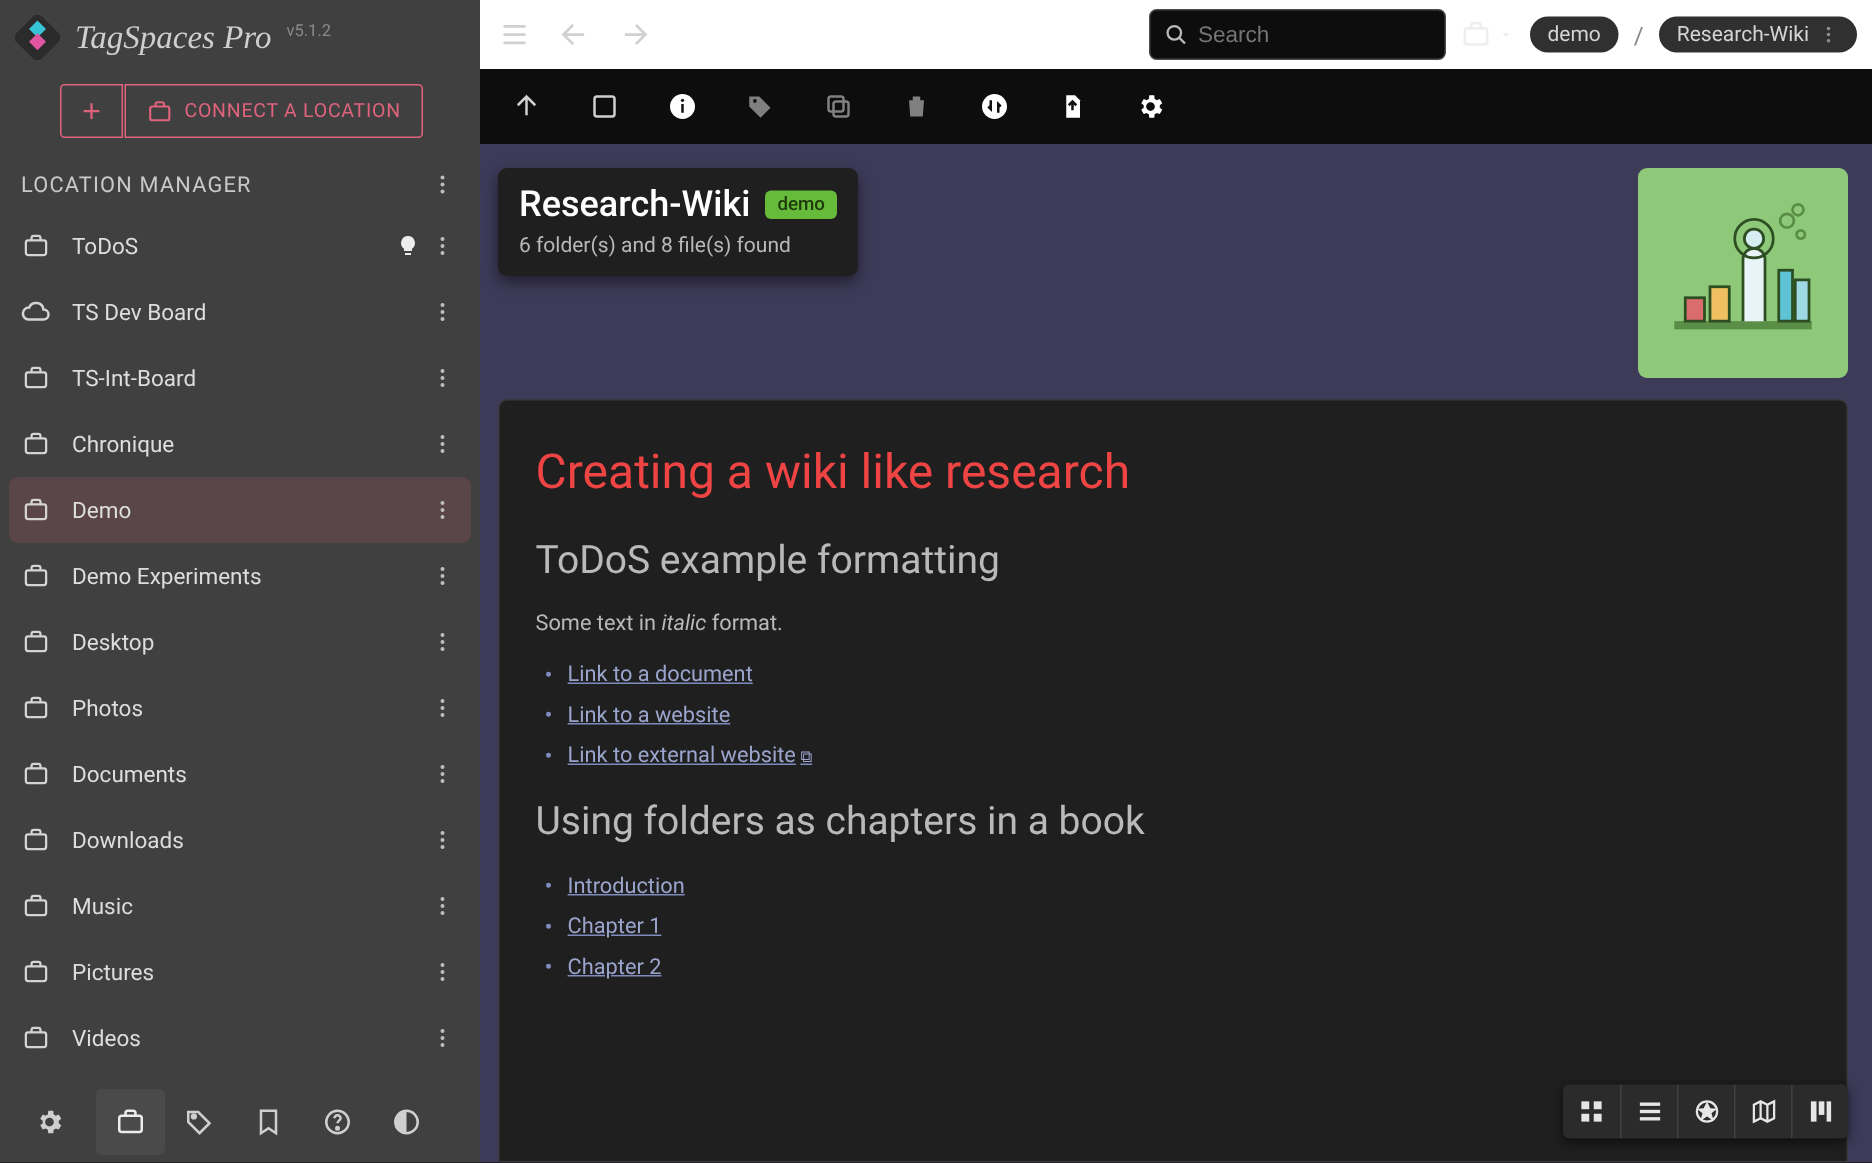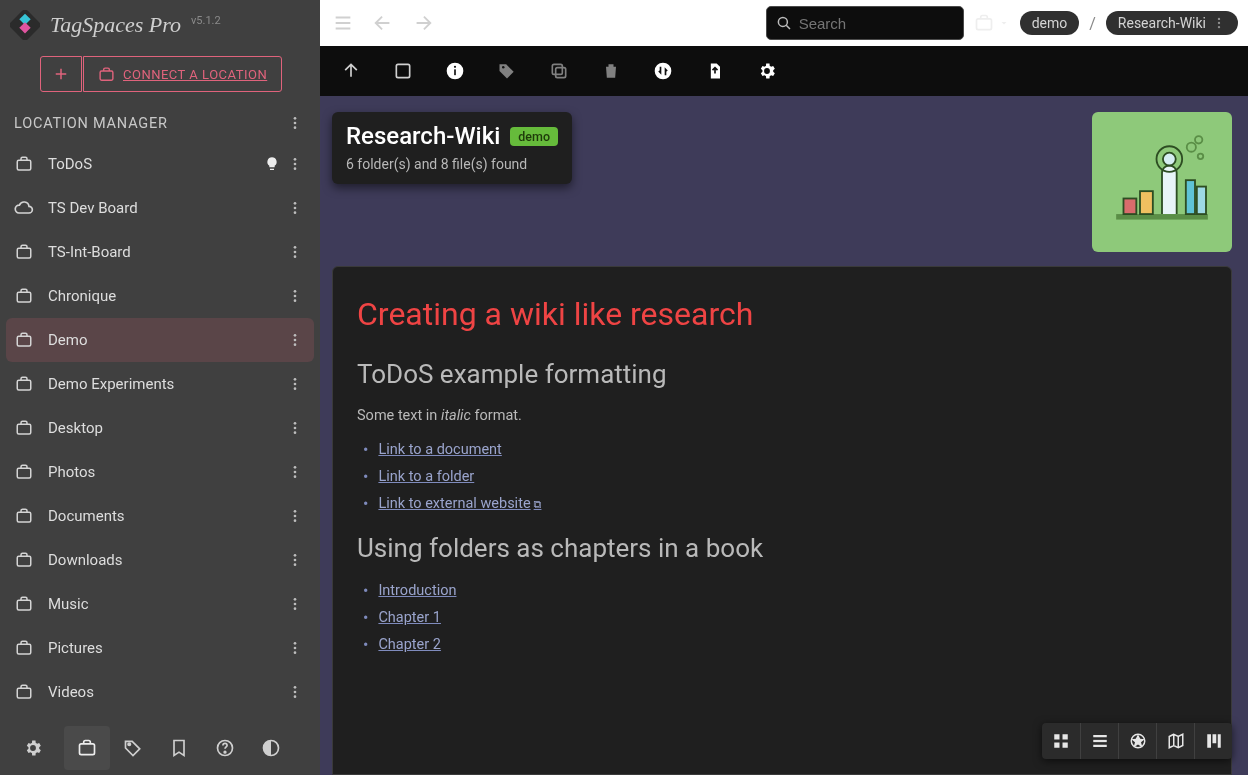--- a/index.html
+++ b/index.html
@@ -7,21 +7,21 @@
   svg { display:block; }
   .app { display:flex; width:100%; height:100%; }
   
   .sidebar { width:320px; background:#404040; display:flex; flex-direction:column; position:relative; }
   .sb-header { display:flex; align-items:center; gap:10px; padding:10px 14px 6px 10px; }
   .logo-badge { width:30px; height:30px; border-radius:4px; display:flex; align-items:center; justify-content:center; position:relative;}
   .brand { font-family: "Segoe Script", "Brush Script MT", cursive; font-size:22px; color:#cfcfcf; font-style:italic;}
   .version { font-size:11px; color:#8a8a8a; align-self:flex-start; margin-top:4px;}
   .sb-connect { display:flex; gap:1px; padding:10px 14px 8px 40px; }
   .plus-box { border:1px solid #e0637c; color:#e0637c; width:42px; height:36px; display:flex; align-items:center; justify-content:center; border-radius:3px 0 0 3px; }
-  .connect-btn { border:1px solid #e0637c; color:#e0637c; height:36px; display:flex; align-items:center; gap:8px; padding:0 14px; font-size:13px; letter-spacing:.5px; border-radius:0 3px 3px 0;text-decoration:underline; }
+  .connect-btn { border:1px solid #e0637c; color:#e0637c; height:36px; display:flex; align-items:center; gap:8px; padding:0 14px; font-size:13px; letter-spacing:.5px; border-radius:0 3px 3px 0; }
   .lm-head { display:flex; align-items:center; justify-content:space-between; padding:12px 14px 8px 14px; font-size:14.5px; letter-spacing:.8px; color:#c9c9c9;}
   .loc-list { flex:1; overflow:hidden; }
   .loc-item { display:flex; align-items:center; height:44px; padding:0 14px; gap:14px; cursor:default; }
   .loc-item.active { background:#5a4548; border-radius:6px; margin:0 6px; padding:0 8px; }
   .loc-icon { width:20px; flex:0 0 20px; display:flex; justify-content:center;}
   .loc-label { flex:1; font-size:15px; color:#ddd; }
   .loc-extra { display:flex; align-items:center; gap:4px; }
   .dots-v { width:22px; height:22px; display:flex; align-items:center; justify-content:center; color:#bdbdbd;}
   .sb-bottom { height:55px; display:flex; align-items:center; gap:0; padding:0 10px;}
   .sb-bottom .bbtn { width:46px; height:44px; display:flex; align-items:center; justify-content:center; color:#cfcfcf; border-radius:4px;}
@@ -517,21 +517,21 @@
         <h2>Creating a wiki like research</h2>
         <h3>ToDoS example formatting</h3>
         <p>
           <span>Some text in </span><em>italic</em><span> format.</span>
         </p>
         <ul>
           <li>
               <a href="#">Link to a document</a>
             </li>
           <li>
-              <a href="#">Link to a folder</a>
+              <a href="#">Link to a website</a>
             </li>
           <li>
               <a href="#"><span>Link to external website</span><span class="ext-ico">⧉</span></a>
             </li>
         </ul>
         <h3>Using folders as chapters in a book</h3>
         <ul>
           <li>
               <a href="#">Introduction</a>
             </li>

